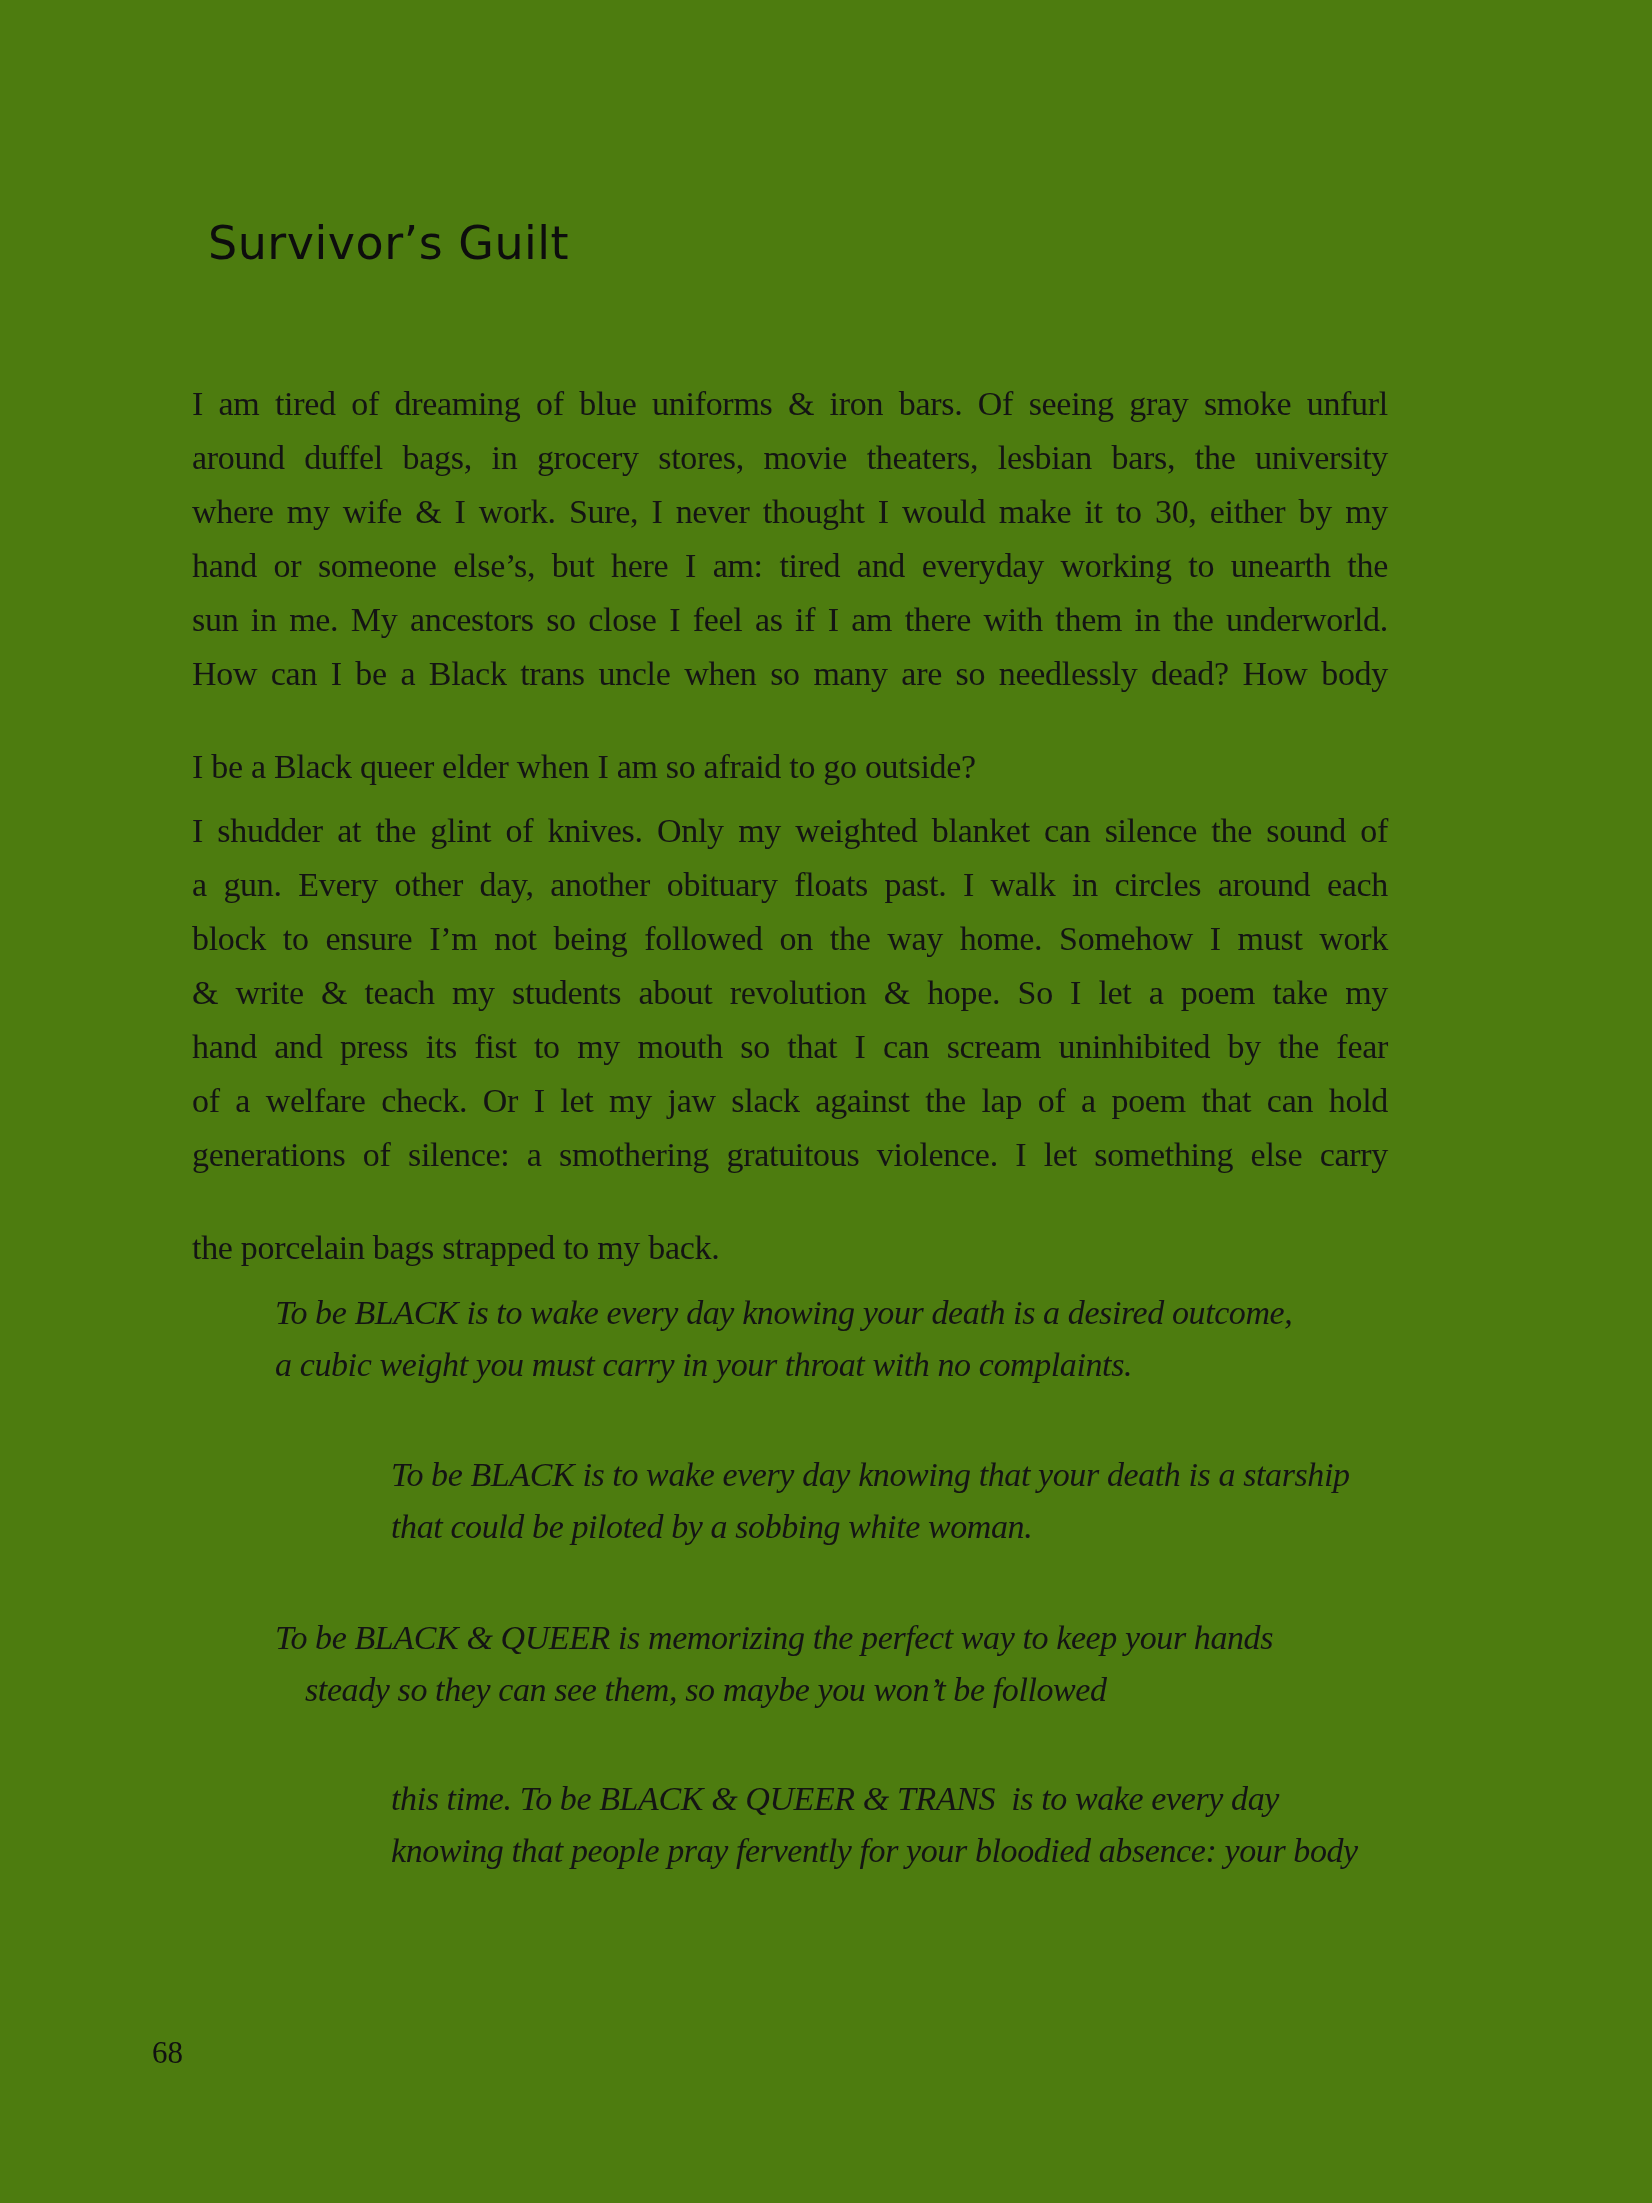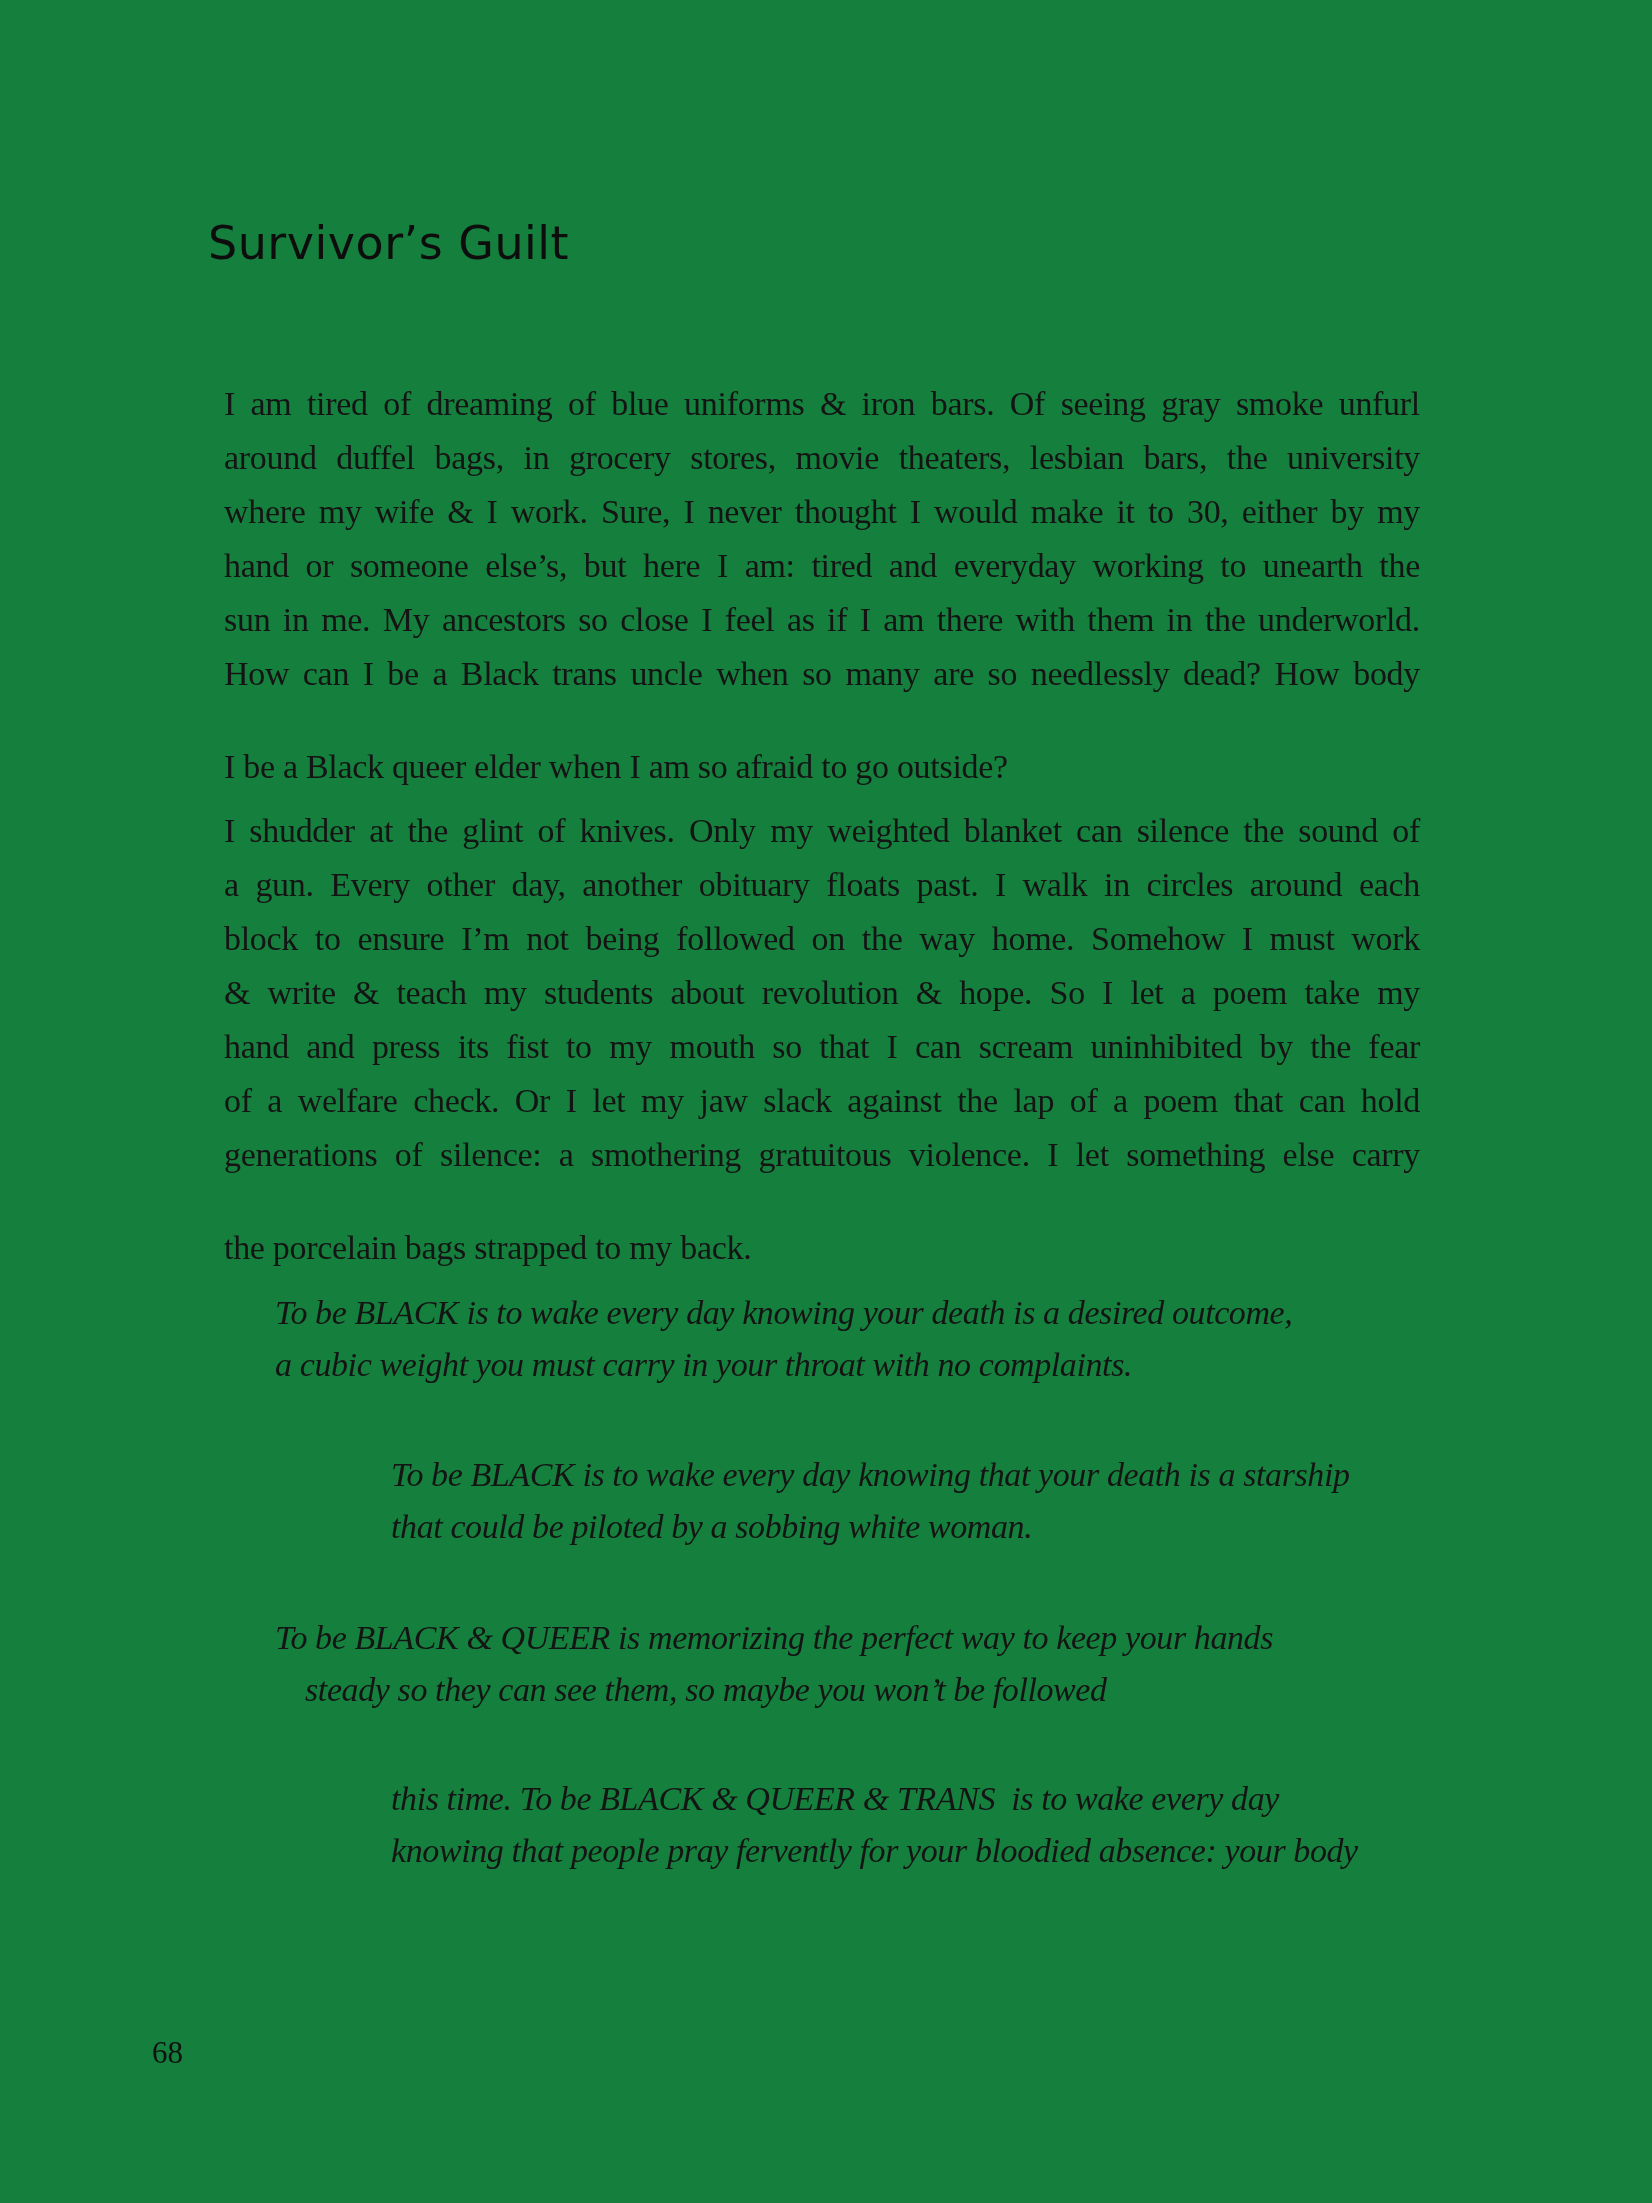--- a/index.html
+++ b/index.html
@@ -12,38 +12,38 @@
       height: 2204px;
       position: relative;
       overflow: hidden;
       color: #111111;
     }
     .page {
       position: absolute;
       left: 0; top: 0;
       width: 1653px;
       height: 2204px;
-      background: #15803d;
+      background: #4d7c0f;
     }
     .title {
       position: absolute;
       left: 208px;
       top: 220px;
       margin: 0;
       font-family: "DejaVu Sans", sans-serif;
       font-weight: normal;
       font-size: 46px;
       letter-spacing: 0.5px;
       color: #0d0d0d;
       line-height: 1;
       white-space: nowrap;
     }
     .body-text {
       position: absolute;
-      left: 224px;
+      left: 192px;
       width: 1196px;
       font-family: "Liberation Serif", serif;
       font-size: 34px;
       line-height: 54px;
       color: #141414;
     }
     .body-text .line {
       display: block;
       height: 54px;
       white-space: nowrap;

